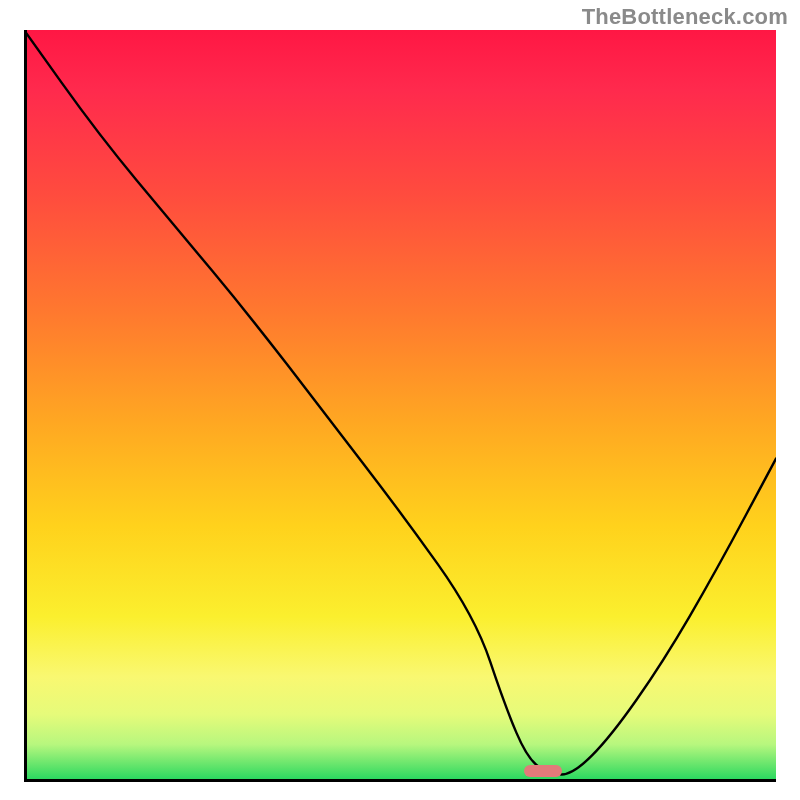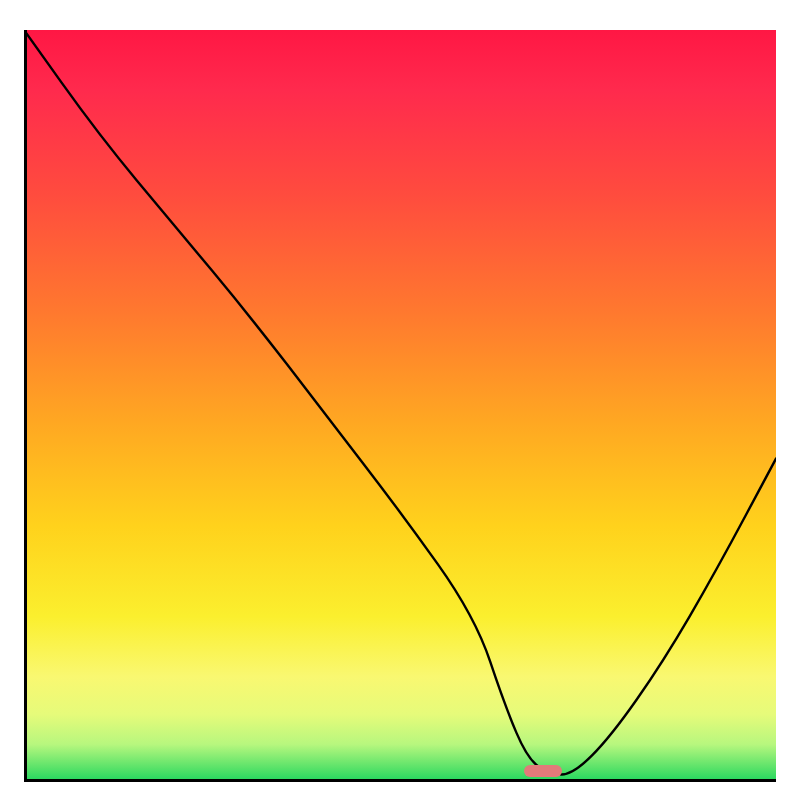--- a/index.html
+++ b/index.html
@@ -79,20 +79,21 @@
     position: absolute;
     height: 12px;
     border-radius: 6px;
     background: #e27a7a;
   }
 </style>
 </head>
 <body>
 <div class="wrap">
 
+  <div class="watermark">TheBottleneck.com</div>
 
   <div class="plot">
 
     <div class="bg-gradient"></div>
 
     <svg class="curve" viewBox="0 0 752 752" preserveAspectRatio="none">
       <path class="curve-path" d="M 0.0 0.0 Q 0.0 0.0 37.6 52.6 Q 75.2 105.3 112.8 150.4 Q 150.4 195.5 188.0 240.6 Q 225.6 285.8 263.2 334.6 Q 300.8 383.5 338.4 432.4 Q 376.0 481.3 413.6 533.9 Q 451.2 586.6 466.2 631.7 Q 481.3 676.8 492.6 703.1 Q 503.8 729.4 515.1 737.0 Q 526.4 744.5 537.7 744.5 Q 549.0 744.5 567.8 725.7 Q 586.6 706.9 612.9 669.3 Q 639.2 631.7 665.5 586.6 Q 691.8 541.4 721.9 485.0 T 752.0 428.6"></path>
     </svg>
 
     <div class="marker" style="width: 37.6px; left: 500.08px; top: 734.72px; background: rgb(226, 122, 122);"></div>

